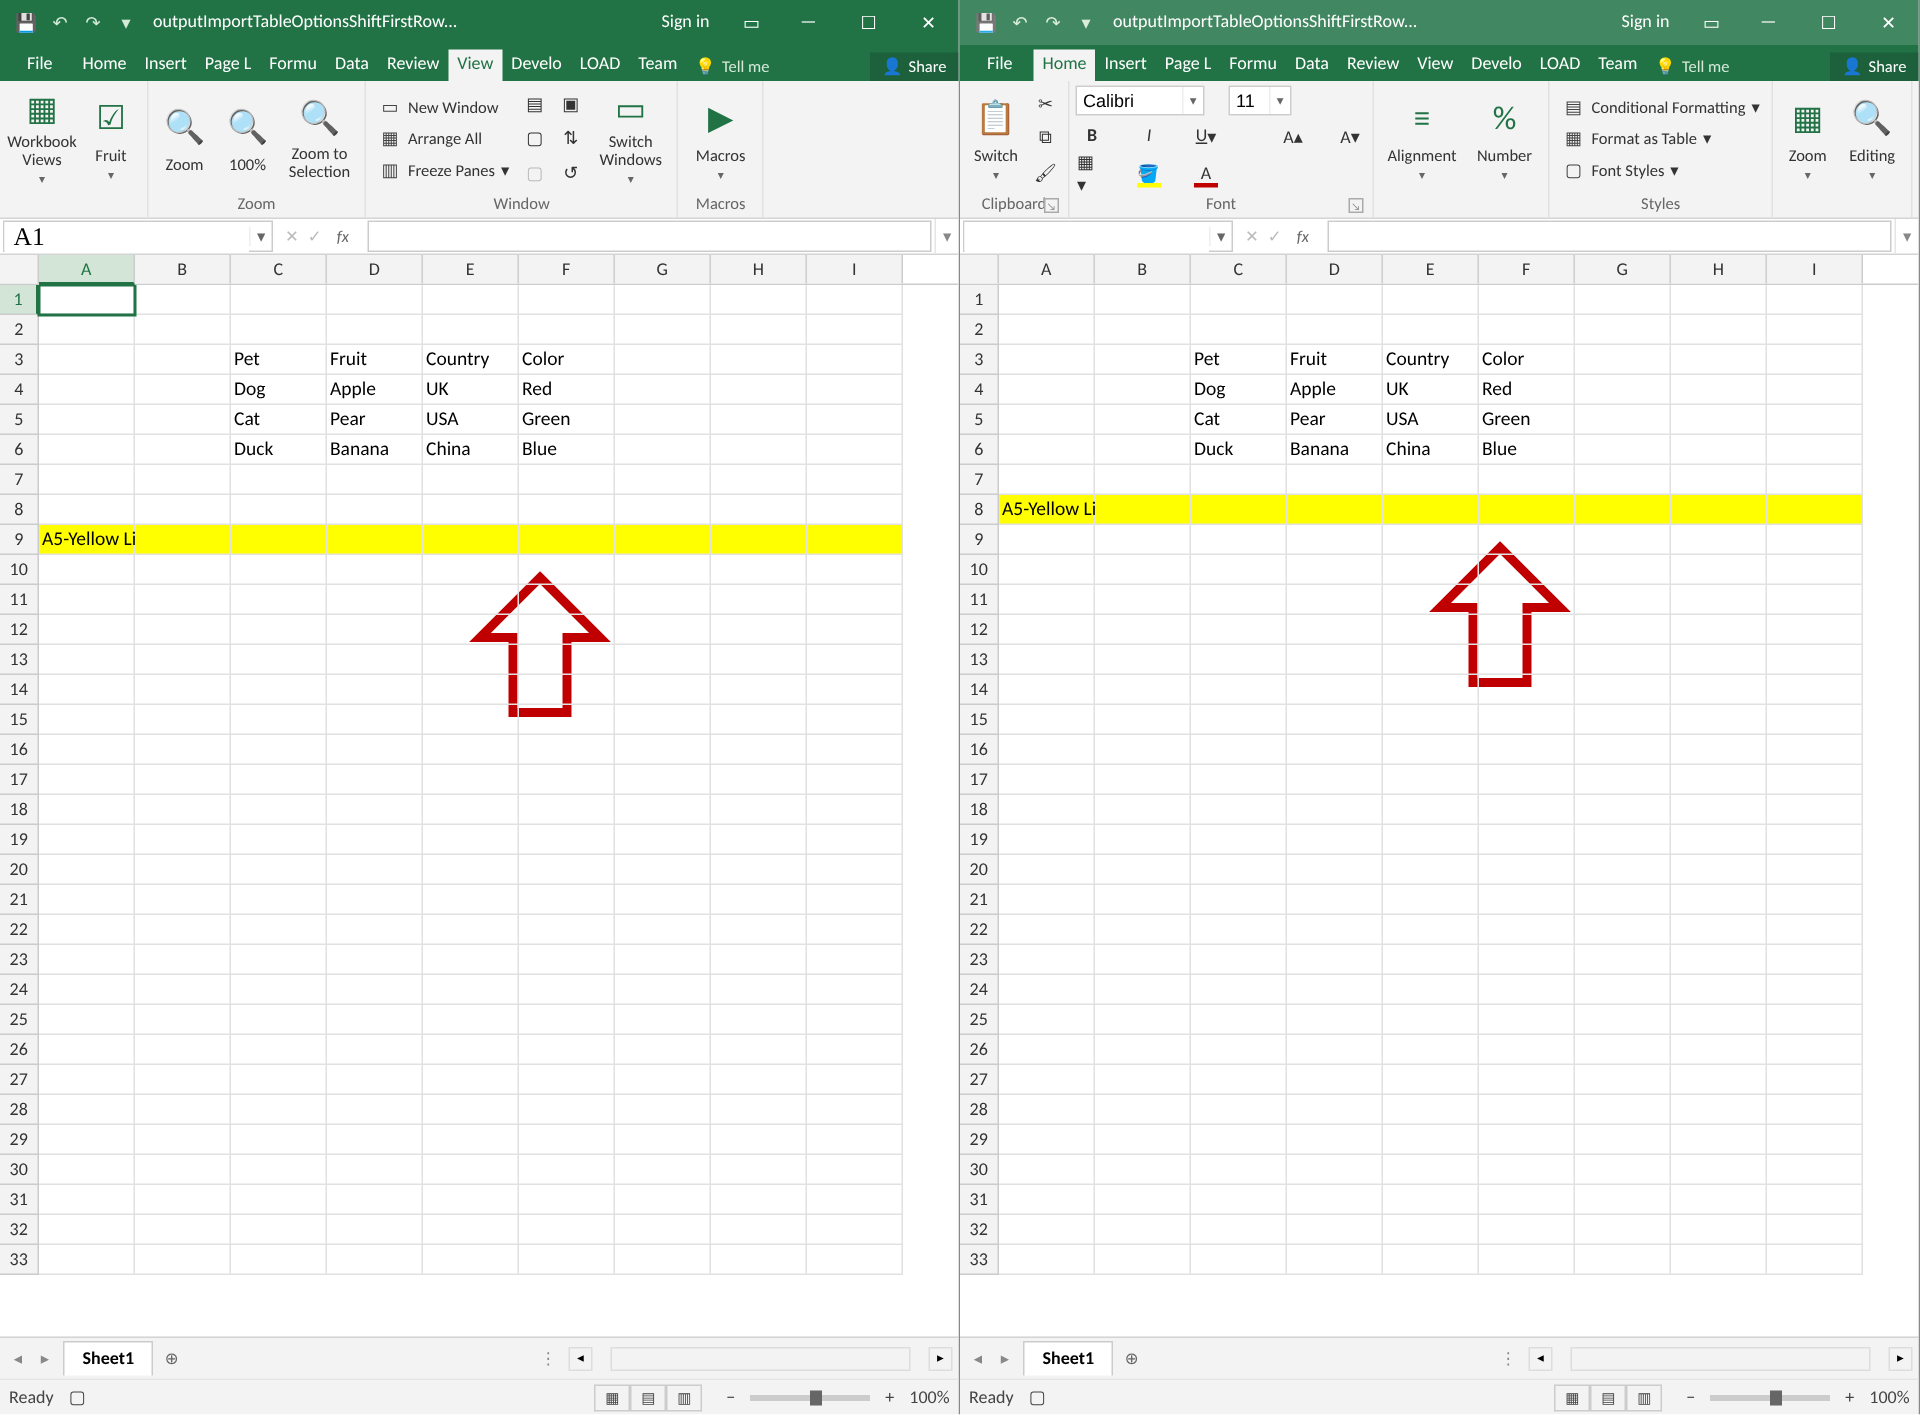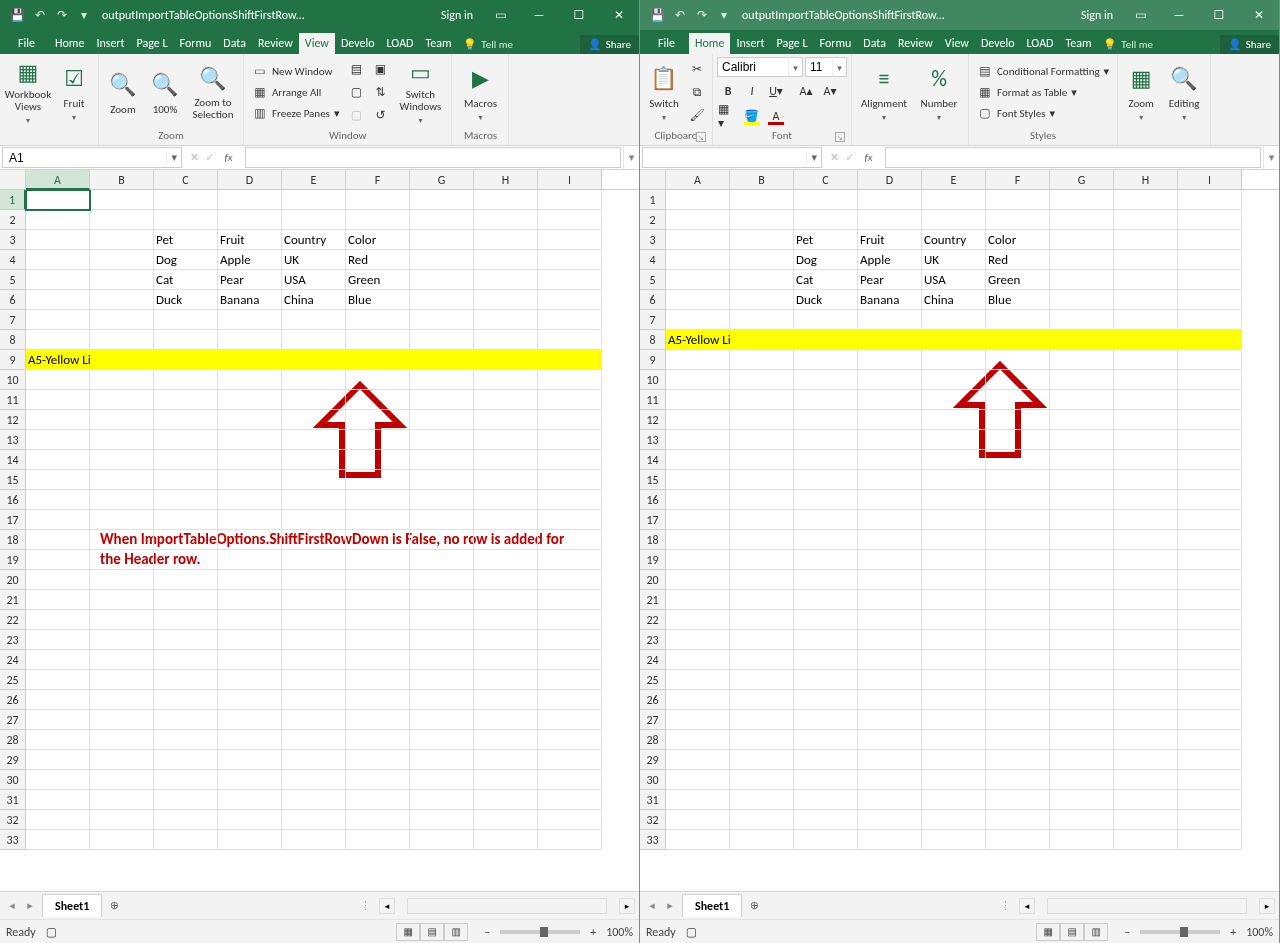--- a/index.html
+++ b/index.html
@@ -31,27 +31,27 @@
   .rgroup .gbody { flex: 1; display: flex; align-items: center; gap: 2px; }
   .rgroup .glabel { font-size: 11px; color: #666; text-align: center; padding: 1px 0; width:100%; position: relative; }
   .rgroup .glabel .dlg { position:absolute; right:2px; bottom:1px; width:10px; height:10px; border:1px solid #aaa; font-size:7px; color:#888; display:flex; align-items:center; justify-content:center;}
   .bigbtn { width: 48px; height: 66px; display: flex; flex-direction: column; align-items: center; justify-content: center; gap: 2px; font-size: 11px; color: #333; text-align: center; }
   .bigbtn .icon { width: 32px; height: 32px; display: flex; align-items: center; justify-content: center; font-size: 22px; color: #217346; }
   .bigbtn .drop { font-size: 8px; color: #666; }
   .smallbtn { padding: 2px 4px; display: flex; align-items: center; gap: 4px; font-size: 11px; color: #333; white-space: nowrap; }
   .smallbtn .ic { width: 16px; height: 16px; font-size: 12px; display:flex; align-items:center; justify-content:center; color:#444;}
   .col { display: flex; flex-direction: column; gap: 1px; }
 
-  .btnrow { display: flex; gap: 2px; align-items: flex-start; }
+  .btnrow { display: flex; gap: 16px; align-items: flex-start; }
   .icbtn { width: 22px; height: 22px; border: 1px solid transparent; display: flex; align-items: center; justify-content: center; font-size: 12px; color: #333; }
 
   
   .fbar-wrap { display: flex; align-items: stretch; border-bottom: 1px solid #d4d4d4; height: 24px; background: #fff; }
   .namebox { width: 180px; border: 1px solid #ccc; margin: 1px 2px; display: flex; align-items: center; }
-  .namebox input { border: 0; width: 100%; padding: 0 6px; font-size: 12px; outline: 0; }
+  .namebox input { border: 0; width: 100%; padding: 0 6px; font-size: 17px; outline: 0; font-family: Liberation Serif, serif; }
   .namebox .dd { width: 16px; text-align: center; color: #666; border-left: 1px solid #eee; }
   .fx-controls { display: flex; align-items: center; gap: 6px; padding: 0 6px; color: #bbb; }
   .fx-controls .fx { font-style: italic; color: #666; padding: 0 4px; }
   .formula-input { flex: 1; border: 1px solid #ccc; margin: 1px 2px; padding: 0 6px; font-size: 12px; display:flex; align-items:center; }
   .fbar-expand { width: 16px; display:flex; align-items:center; justify-content:center; color:#888; border-left:1px solid #e5e5e5;}
 
   
   .grid-wrap { flex: 1; display: flex; flex-direction: column; overflow: hidden; background: #fff; }
   .headrow { display: flex; height: 20px; border-bottom: 1px solid #ccc; }
   .corner { width: 26px; background: #f3f3f3; border-right: 1px solid #ccc; }
@@ -241,21 +241,20 @@
       <div class="colh">E</div>
       <div class="colh">F</div>
       <div class="colh">G</div>
       <div class="colh">H</div>
       <div class="colh">I</div>
     </div>
     <div class="rows" id="rows-left">
       <svg class="arrow-svg" style="left:300px; top:185px;" width="120" height="120" viewBox="0 0 120 120">
           <path d="M60 10 L100 50 L78 50 L78 100 L42 100 L42 50 L20 50 Z" fill="none" stroke="#c00000" stroke-width="6"></path>
         </svg>
-      <div class="anno-text" style="left:100px; top:340px; width:470px;">When ImportTableOptions.ShiftFirstRowDown is False, no row is added for the Header row.</div>
     <div class="row">
           <div class="rowh sel">1</div>
           <div class="cell selected"></div>
           <div class="cell"></div>
           <div class="cell"></div>
           <div class="cell"></div>
           <div class="cell"></div>
           <div class="cell"></div>
           <div class="cell"></div>
           <div class="cell"></div>

